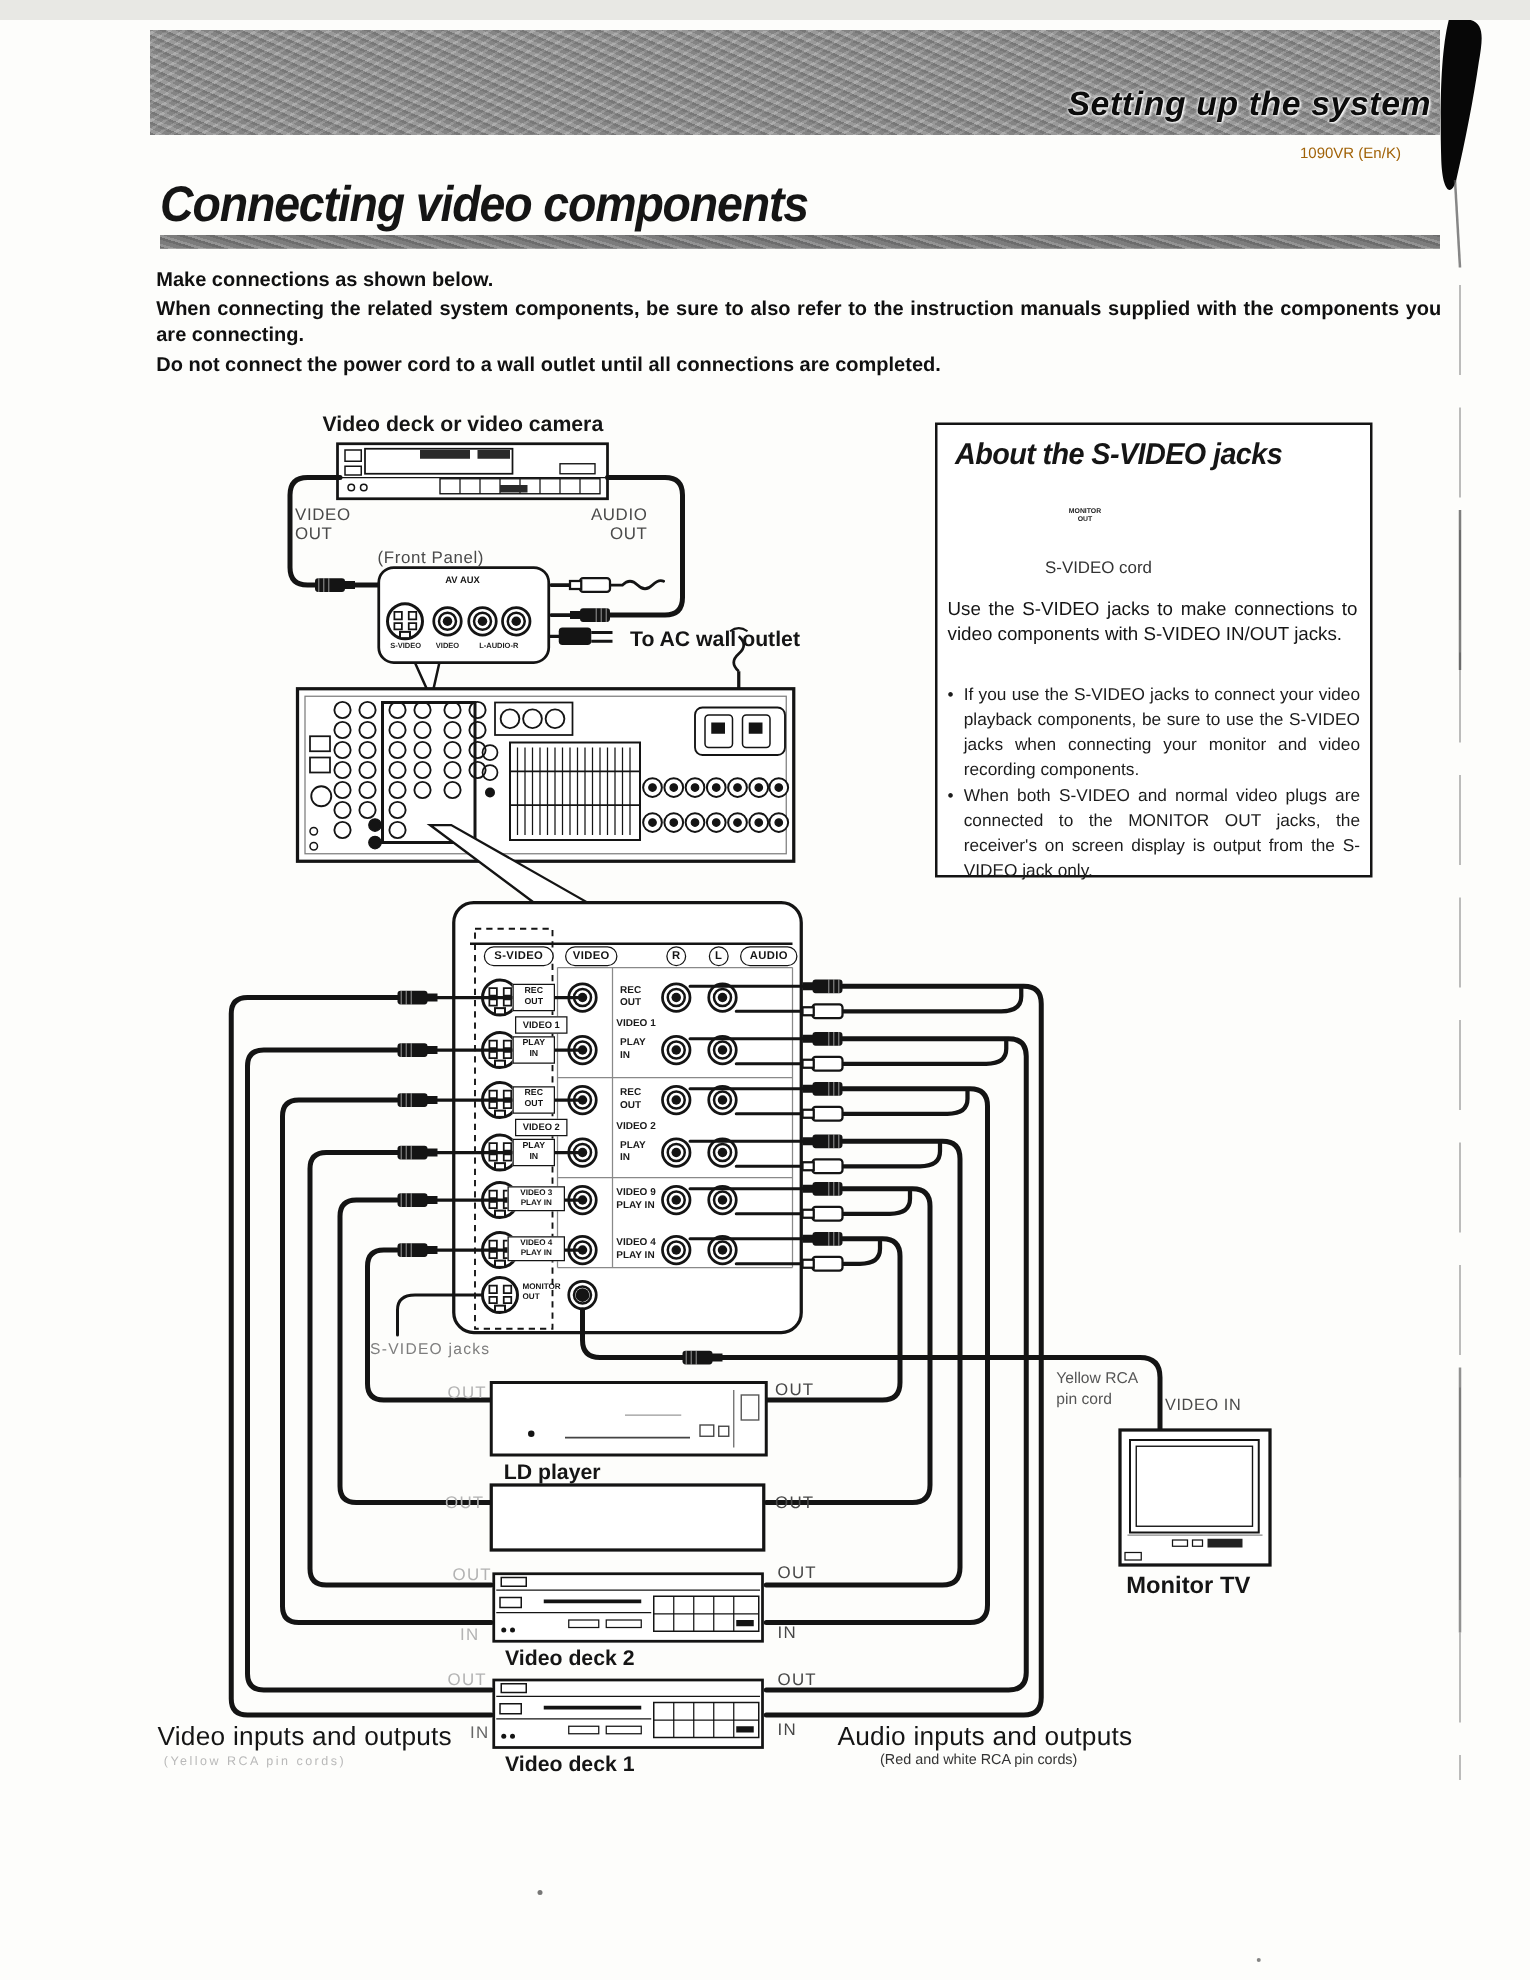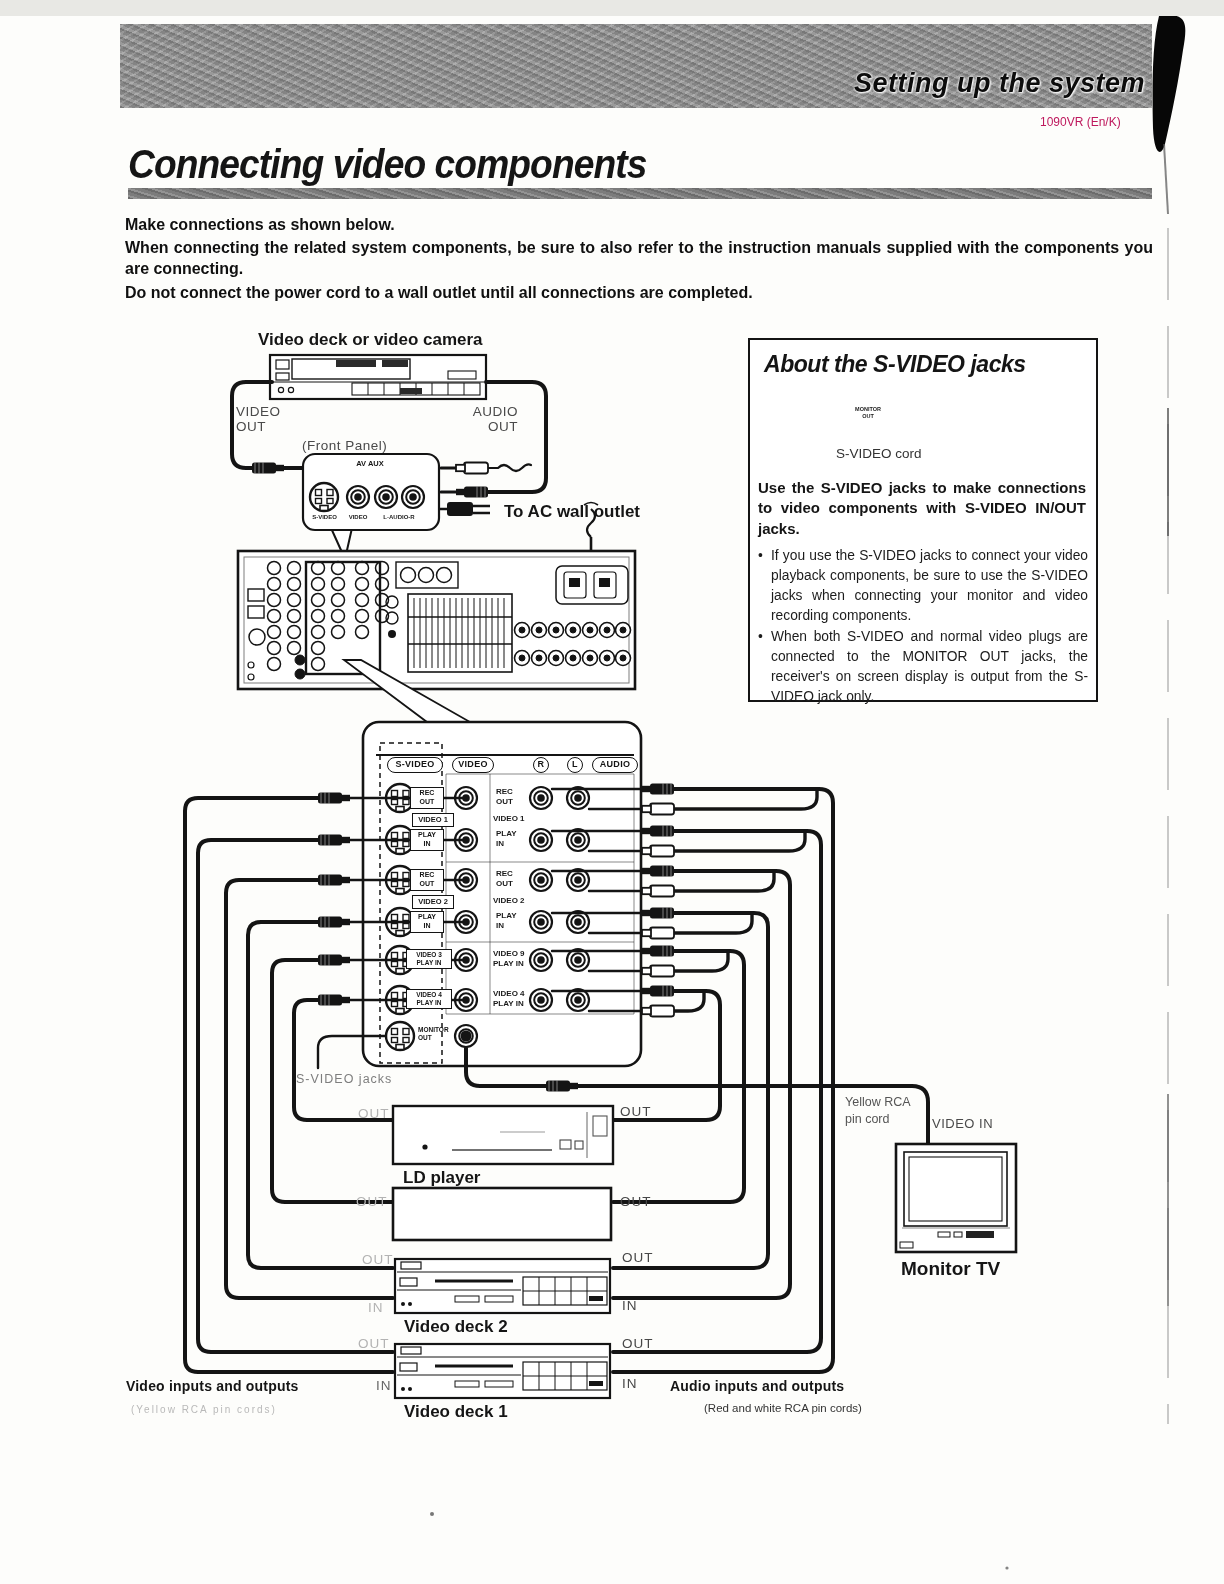--- a/index.html
+++ b/index.html
@@ -24,46 +24,46 @@
   .title{font-style:italic;font-weight:bold;font-size:40px;letter-spacing:-1px;
          transform:scaleX(.93);transform-origin:left center;}
   .intro{font-size:16px;font-weight:bold;line-height:1.34;color:#101010;}
   .h17{font-size:17px;}
   .gray{color:#4a4a4a;font-size:13.5px;letter-spacing:.5px;}
   .io{font-size:13.5px;color:#474747;letter-spacing:1px;}
   .io.faded{color:#b3b3b3;}
   
   .svbox{border:2.2px solid #141414;background:#fff;}
   .svtitle{font-style:italic;font-weight:bold;font-size:24px;letter-spacing:-.5px;transform:scaleX(.96);transform-origin:left;}
-  .svlead{font-size:15px;font-weight:bold;line-height:1.35;}
+  .svlead{font-size:15px;font-weight:normal;line-height:1.35;}
   .svbul{font-size:13.8px;line-height:1.44;color:#1c1c1c;}
   .bullet{position:relative;padding-left:13px;margin-bottom:2px;}
   .bullet .mk{position:absolute;left:0;top:0;}
   
   .jph{position:absolute;border:1.6px solid #141414;border-radius:8px;background:#fff;
        font-size:9px;font-weight:bold;text-align:center;line-height:13px;height:14px;letter-spacing:.3px;}
   .jpb{position:absolute;border:1.4px solid #141414;background:#fff;font-size:7px;font-weight:bold;
        text-align:center;line-height:1.25;padding:1px 1px;white-space:pre-line;}
   .jpg{position:absolute;border:1.3px solid #141414;background:#fff;font-size:7.5px;font-weight:bold;
        text-align:center;line-height:11px;height:12px;}
   .jpc{position:absolute;font-size:8px;font-weight:bold;line-height:1.25;white-space:pre-line;color:#1a1a1a;}
   .tiny{font-size:6.5px;font-weight:bold;color:#222;}
-  .cap{font-size:14px;font-weight:bold;letter-spacing:.2px;}
+  .cap{font-size:21px;font-weight:normal;letter-spacing:.2px;}
   .smudge{font-size:10px;color:#b9b9b9;letter-spacing:2px;filter:blur(.4px);}
   svg{position:absolute;left:0;top:0;pointer-events:none;}
   .txt{z-index:3;}
 </style>
 </head>
 <body>
 
 <div id="page">
 
   <div class="abs halftone" style="left:120px;top:8px;width:1032px;height:84px;"></div>
   <div class="abs sectab txt rt" style="left:700px;top:52px;width:445px;">Setting up the system</div>
-  <div class="abs txt" style="left:1040px;top:99px;font-size:12px;color:#be185d;">1090VR (En/K)</div>
+  <div class="abs txt" style="left:1040px;top:99px;font-size:12px;color:#a16207;">1090VR (En/K)</div>
 
   <div class="abs title txt" style="left:128px;top:126px;width:900px;">Connecting video components</div>
   <div class="abs halftone2" style="left:128px;top:172px;width:1024px;height:11px;"></div>
 
   <div class="abs intro txt jst" style="left:125px;top:221px;width:1028px;">When connecting the related system components, be sure to also refer to the instruction manuals supplied with the components you are connecting.</div>
   <div class="abs intro txt" style="left:125px;top:198px;width:1028px;">Make connections as shown below.</div>
   <div class="abs intro txt" style="left:125px;top:266px;width:1028px;">Do not connect the power cord to a wall outlet until all connections are completed.</div>
 
   <svg width="1224" height="1584" viewBox="0 0 1224 1584">
     <defs>

